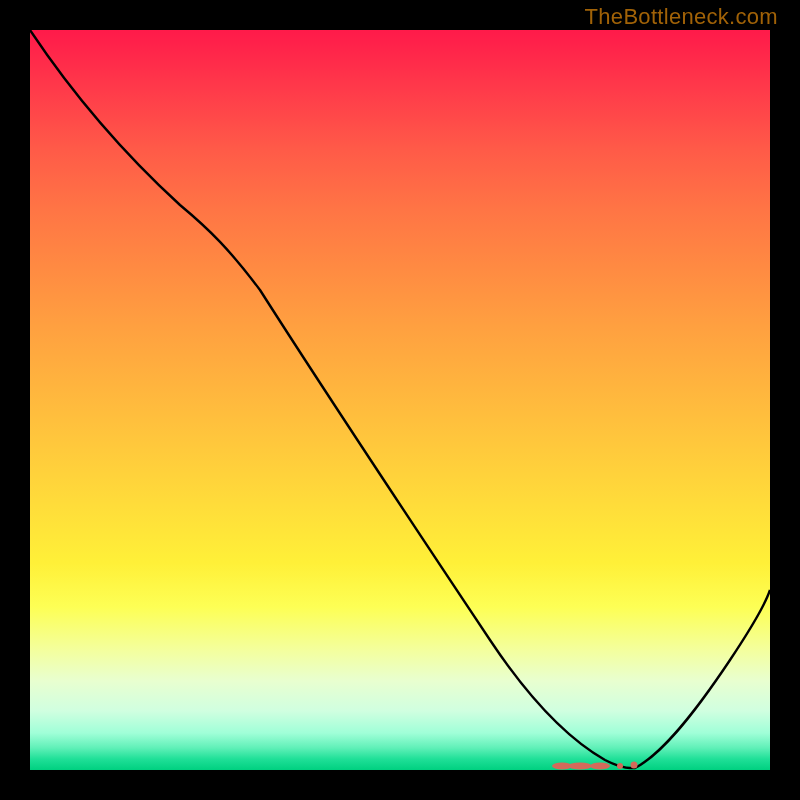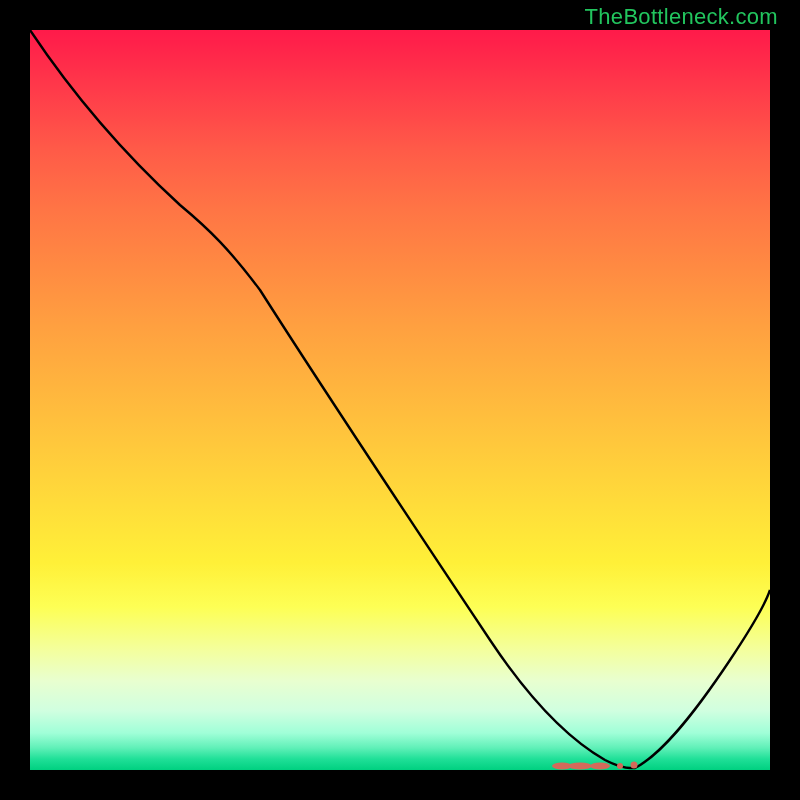--- a/index.html
+++ b/index.html
@@ -7,21 +7,21 @@
     width: 800px;
     height: 800px;
     background: #000;
     position: relative;
     font-family: Arial, sans-serif;
   }
   .watermark {
     position: absolute;
     top: 4px;
     right: 22px;
-    color: #22c55e;
+    color: #a16207;
     font-size: 22px;
     font-weight: 400;
     letter-spacing: 0.3px;
     z-index: 10;
   }
   .plot-area {
     position: absolute;
     left: 30px;
     top: 30px;
     width: 740px;

